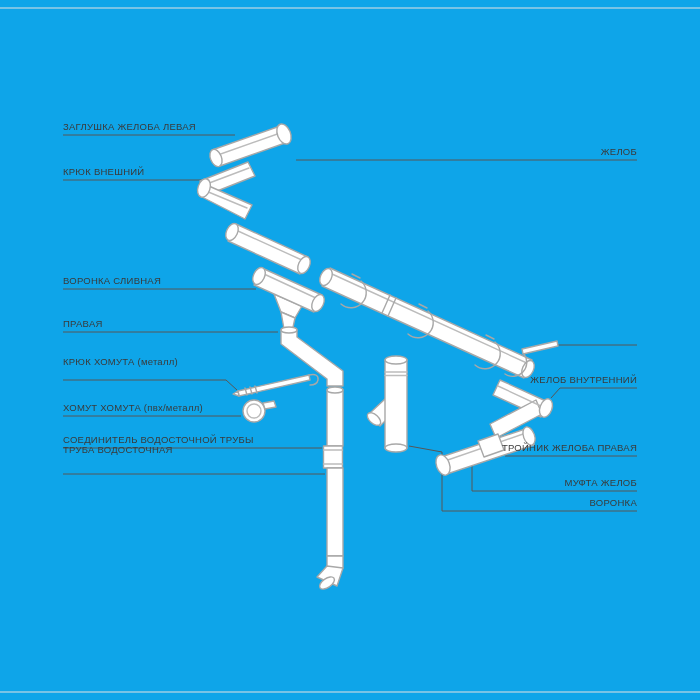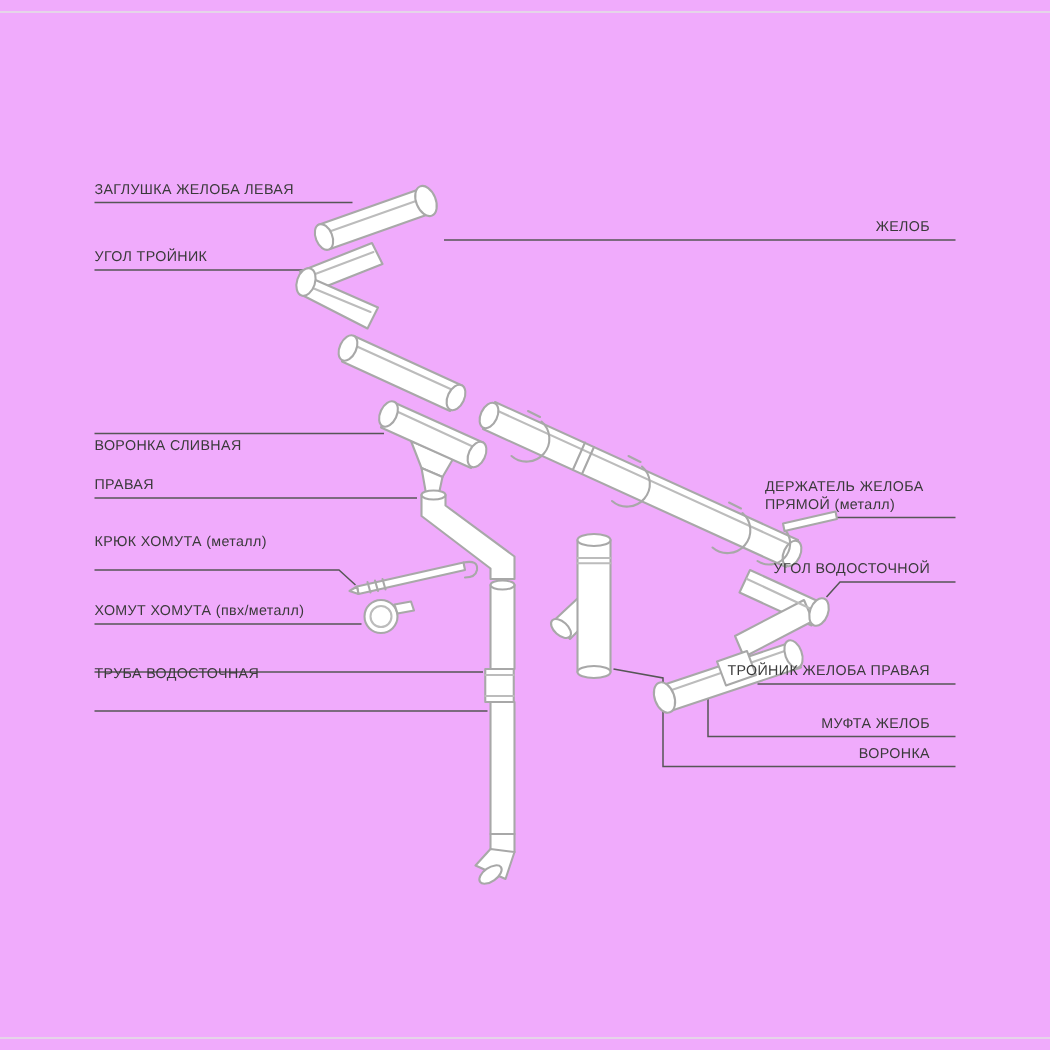--- a/index.html
+++ b/index.html
@@ -1,26 +1,26 @@
 <!DOCTYPE html>
 <html><head>
 <meta charset="utf-8">
 <style>
   html,body{margin:0;padding:0;background:#ffffff;}
   .stage{
-    position:relative;width:700px;height:700px;background:#f0abfc;
+    position:relative;width:700px;height:700px;background:#0ea5e9;
     overflow:hidden;font-family:"Liberation Sans",sans-serif;
   }
   svg.diagram{position:absolute;left:0;top:0;}
   .lbl{
     position:absolute;font-size:9.5px;color:#3a3a3a;letter-spacing:.25px;
     line-height:11.5px;white-space:nowrap;
   }
   .lbl.left{left:63px;text-align:left;}
-  .lbl.right{right:80px;text-align:left;}
+  .lbl.right{right:63px;text-align:center;}
   .lbl.wrap{white-space:normal;width:110px;}
 </style>
 </head>
 <body>
 
 <div class="stage">
 
   <svg class="diagram" width="700" height="700" viewBox="0 0 700 700">
 
     <line x1="0" y1="8" x2="700" y2="8" stroke="#e2e2e2" stroke-width="1"></line>
@@ -154,27 +154,27 @@
       <g>
         <circle cx="254" cy="411" r="11"></circle>
         <circle cx="254" cy="411" r="7" stroke="#bcbcbc"></circle>
         <polygon points="263,403 274,401 276,407 265,409"></polygon>
       </g>
 
     </g>
   </svg>
 
   <div class="lbl left" style="top:121px">ЗАГЛУШКА ЖЕЛОБА ЛЕВАЯ</div>
-  <div class="lbl left" style="top:166px">УГОЛ ТРОЙНИК</div>
-  <div class="lbl left" style="top:292px">ВОРОНКА СЛИВНАЯ</div>
+  <div class="lbl left" style="top:166px">КРЮК ВНЕШНИЙ</div>
+  <div class="lbl left" style="top:275px">ВОРОНКА СЛИВНАЯ</div>
   <div class="lbl left" style="top:318px">ПРАВАЯ</div>
   <div class="lbl left" style="top:356px">КРЮК ХОМУТА (металл)</div>
   <div class="lbl left" style="top:402px">ХОМУТ ХОМУТА (пвх/металл)</div>
+  <div class="lbl left" style="top:434px">СОЕДИНИТЕЛЬ ВОДОСТОЧНОЙ ТРУБЫ</div>
   <div class="lbl left" style="top:444px">ТРУБА ВОДОСТОЧНАЯ</div>
 
   <div class="lbl right" style="top:146px">ЖЕЛОБ</div>
-  <div class="lbl right wrap" style="top:319px">ДЕРЖАТЕЛЬ ЖЕЛОБА ПРЯМОЙ (металл)</div>
-  <div class="lbl right" style="top:374px">УГОЛ ВОДОСТОЧНОЙ</div>
+  <div class="lbl right" style="top:374px">ЖЕЛОБ ВНУТРЕННИЙ</div>
   <div class="lbl right" style="top:442px">ТРОЙНИК ЖЕЛОБА ПРАВАЯ</div>
   <div class="lbl right" style="top:477px">МУФТА ЖЕЛОБ</div>
   <div class="lbl right" style="top:497px">ВОРОНКА</div>
 
 </div>
 
 </body></html>

